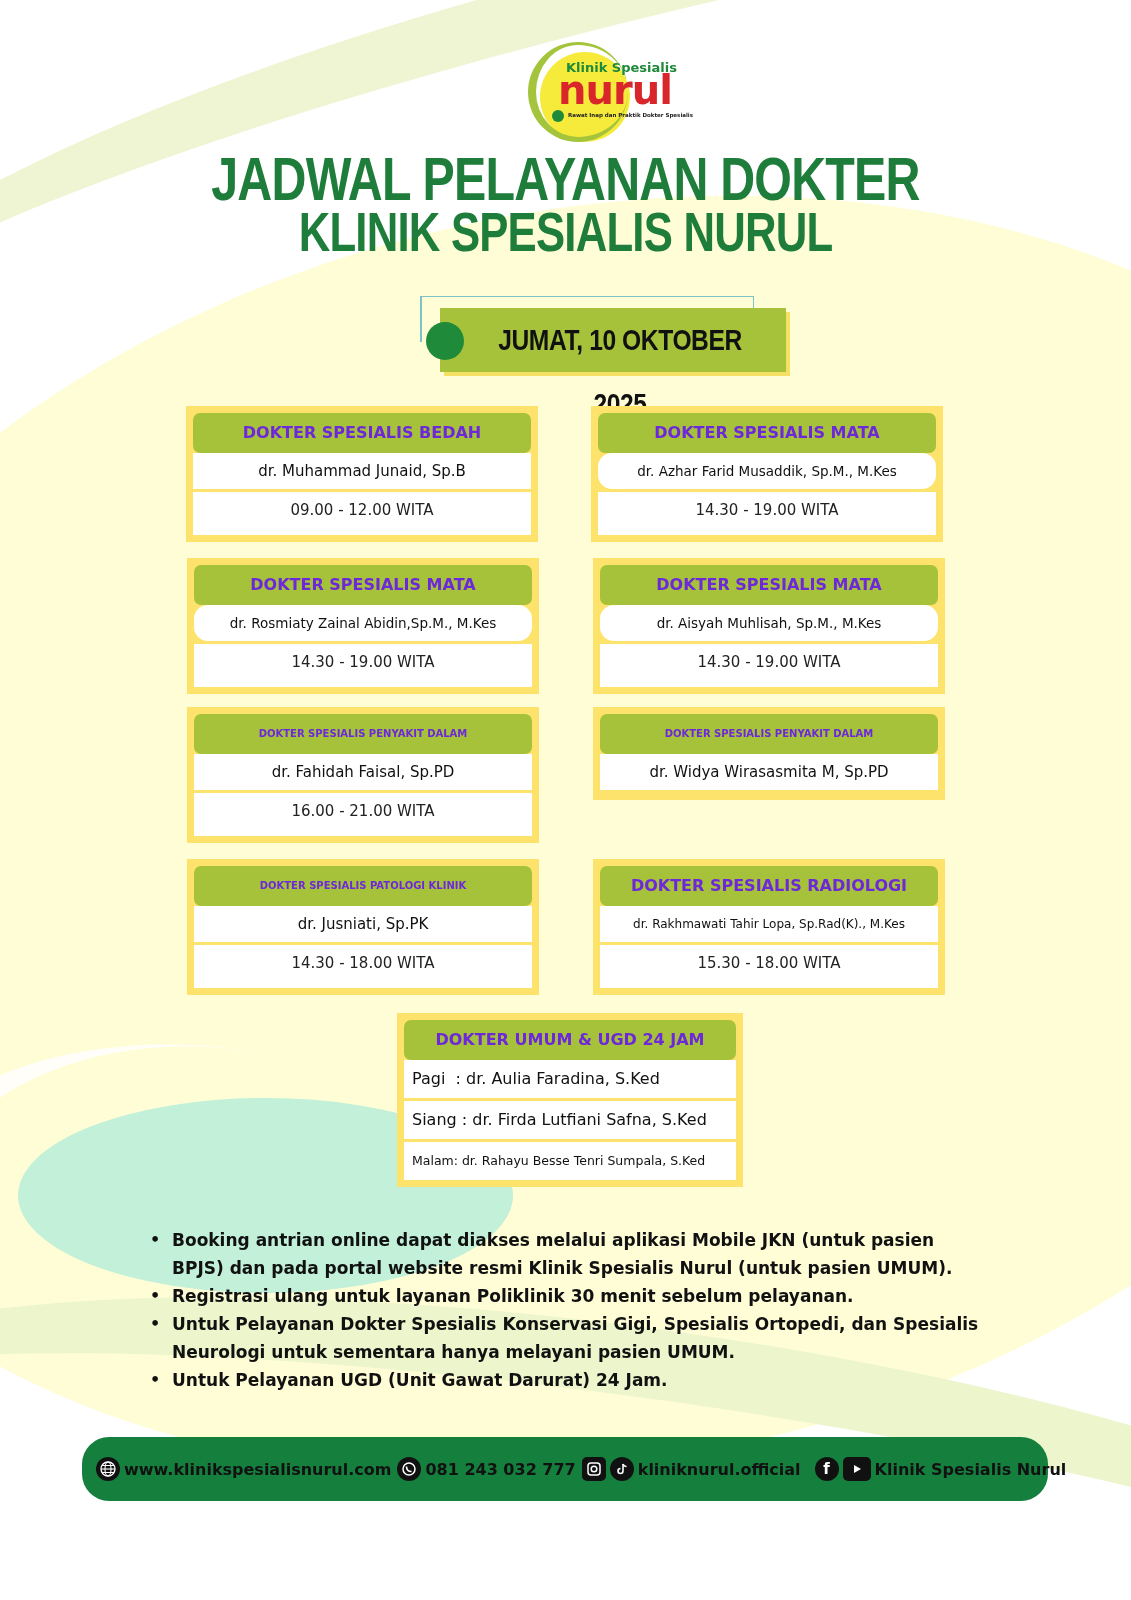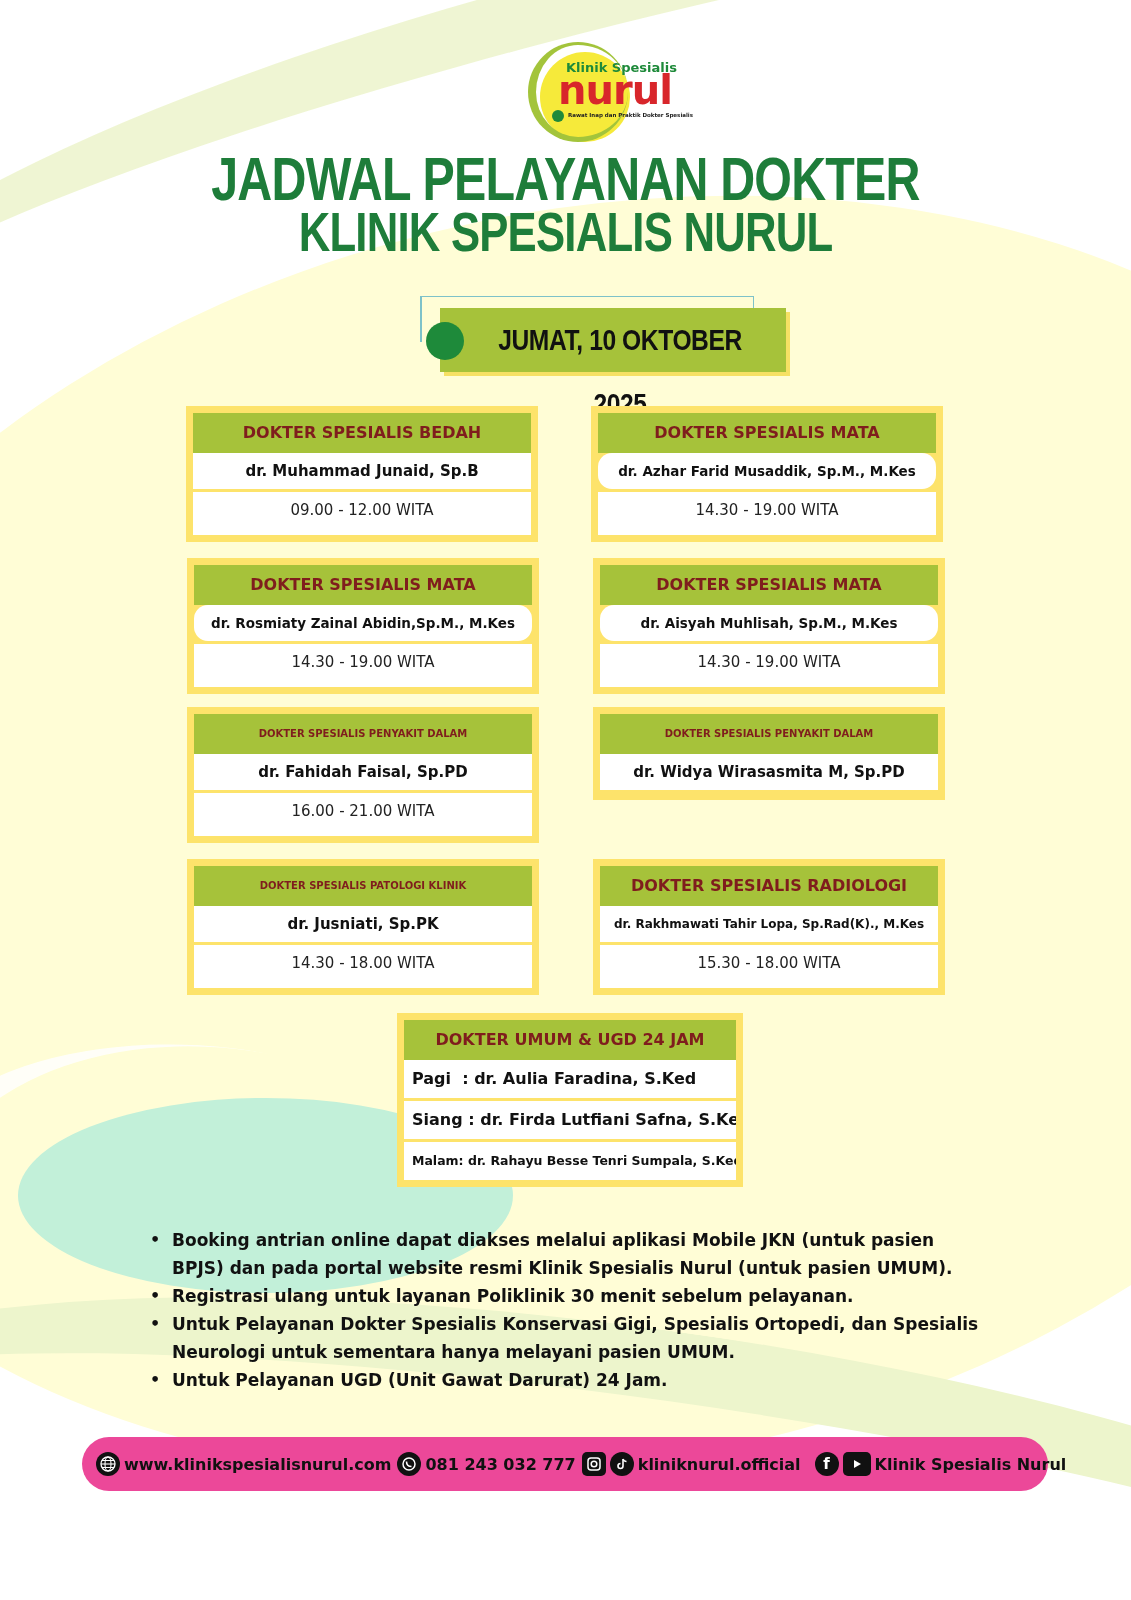--- a/index.html
+++ b/index.html
@@ -128,26 +128,26 @@
 
     
     .card {
       position: absolute; width: 352px;
       background: #fde36b;
       padding: 7px;
     }
     .card-head {
       background: #a6c23a; height: 40px; line-height: 40px; text-align: center;
       font-family: "DejaVu Sans", sans-serif; font-weight: bold; font-size: 16px;
-      color: #7f1d1d; white-space: nowrap; overflow: hidden;
+      color: #6d28d9; white-space: nowrap; overflow: hidden; border-radius: 7px;
     }
     .card-head.sm { font-size: 10px; }
     .card-row {
       background: #ffffff; text-align: center; height: 36px; line-height: 36px;
-      font-family: "DejaVu Sans", sans-serif; font-weight: bold; font-size: 15px;
+      font-family: "DejaVu Sans", sans-serif; font-weight: normal; font-size: 15px;
       white-space: nowrap; overflow: hidden; color: #111;
     }
     .card-row.sm { font-size: 13.5px; border-radius: 14px; }
     .card-row.xs { font-size: 12px; }
     .card-gap { height: 3px; background: #fde36b; }
     .card-time {
       background: #ffffff; text-align: center; height: 43px; line-height: 36px;
       font-family: "DejaVu Sans", sans-serif; font-size: 15px; color: #222;
     }
 
@@ -162,22 +162,22 @@
       font-family: "DejaVu Sans", sans-serif; font-weight: bold; font-size: 17px;
       line-height: 28px; color: #111;
     }
     .notes li { position: relative; padding-left: 22px; }
     .notes li::before {
       content: "•"; position: absolute; left: 0; top: 0; font-size: 16px;
     }
 
     
     .footer {
-      position: absolute; left: 82px; top: 1437px; width: 966px; height: 54px;
-      background: #ec4899; border-radius: 27px;
+      position: absolute; left: 82px; top: 1437px; width: 966px; height: 64px;
+      background: #15803d; border-radius: 27px;
       display: flex; align-items: center; padding-left: 14px;
       font-family: "DejaVu Sans", sans-serif; font-weight: bold; font-size: 16px;
       color: #111; white-space: nowrap;
     }
     .ficon {
       display: inline-flex; align-items: center; justify-content: center;
       width: 24px; height: 24px; border-radius: 50%; background: #111; color: #fff;
       font-size: 12px; margin-right: 4px; flex: 0 0 auto;
     }
     .ficon.sq { border-radius: 5px; }

